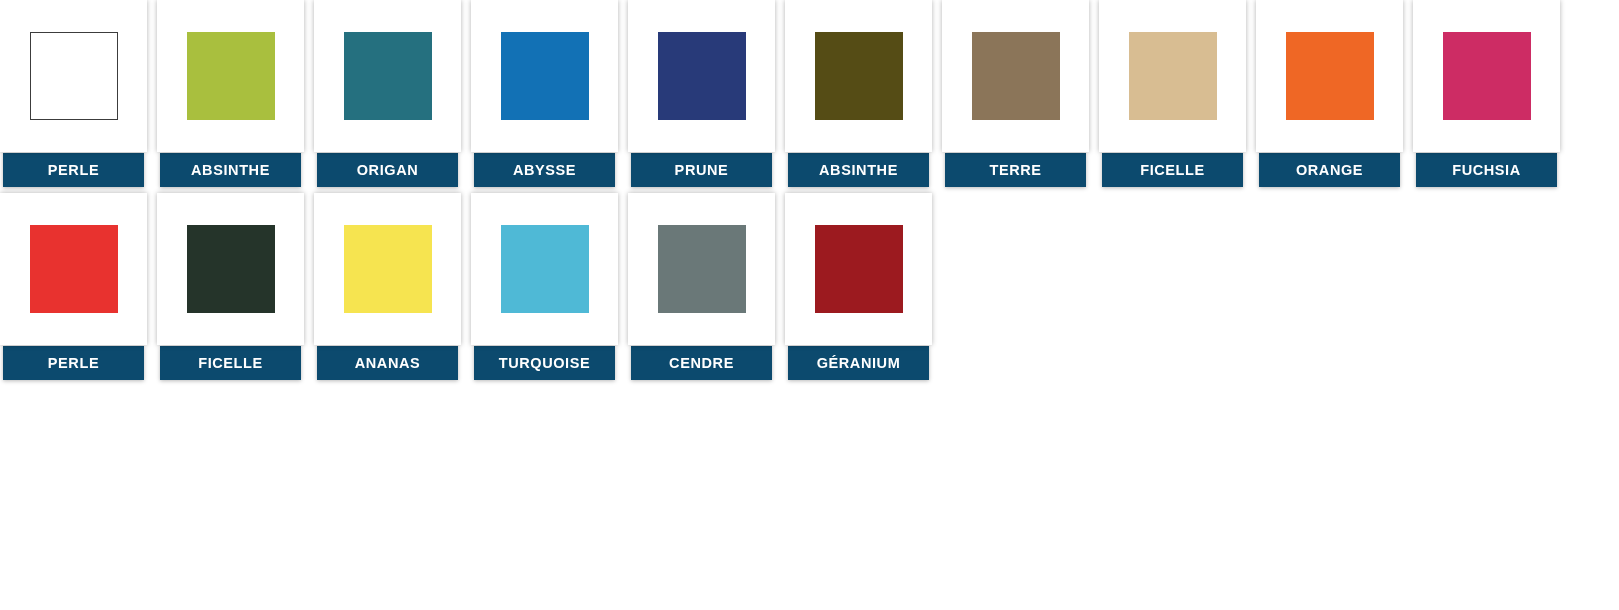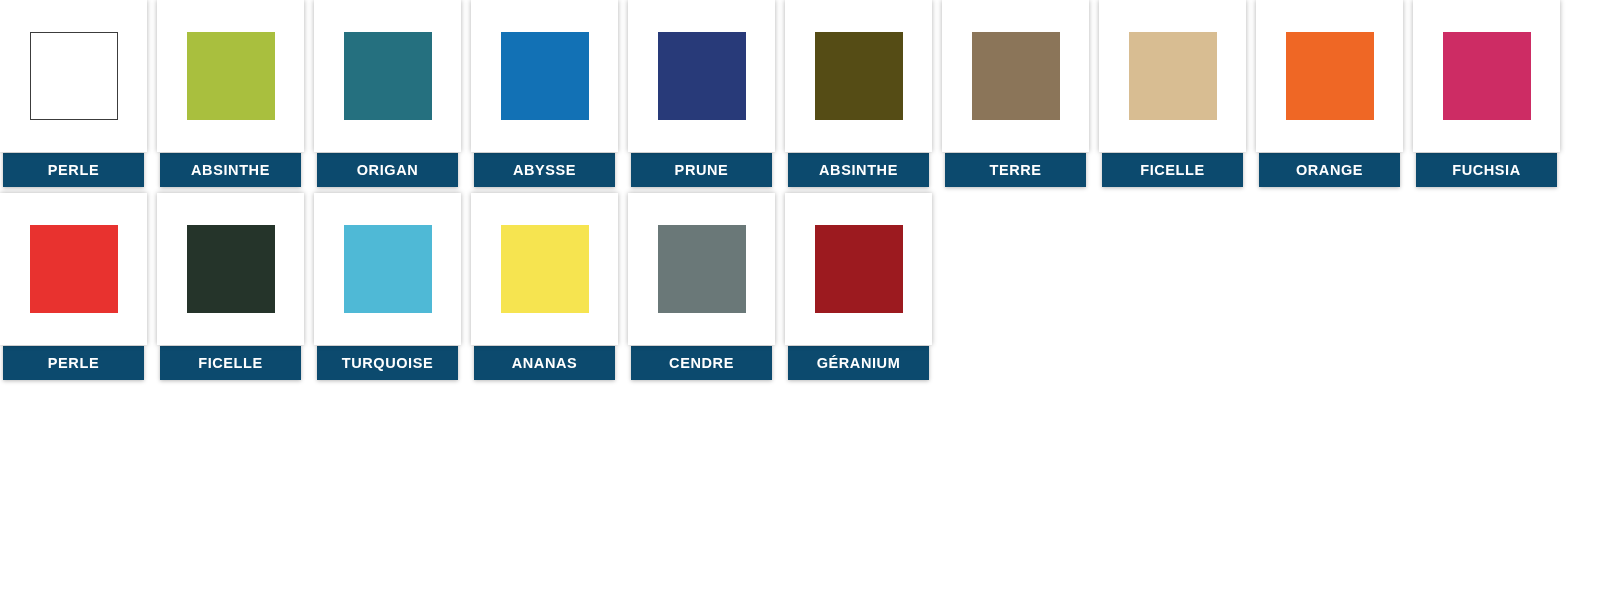--- a/index.html
+++ b/index.html
@@ -146,29 +146,29 @@
       <div class="card-label">PERLE</div>
     </div>
     <div class="swatch-card">
       <div class="card-face">
         <span class="color-chip" title="CHOCOLAT" style="background: rgb(37, 52, 42);"></span>
       </div>
       <div class="card-label">FICELLE</div>
     </div>
     <div class="swatch-card">
       <div class="card-face">
+        <span class="color-chip" title="ANANAS" style="background: rgb(246, 228, 80);"></span>
+      </div>
+      <div class="card-label">ANANAS</div>
+    </div>
+    <div class="swatch-card">
+      <div class="card-face">
         <span class="color-chip" title="TURQUOISE" style="background: rgb(79, 185, 214);"></span>
       </div>
       <div class="card-label">TURQUOISE</div>
-    </div>
-    <div class="swatch-card">
-      <div class="card-face">
-        <span class="color-chip" title="ANANAS" style="background: rgb(246, 228, 80);"></span>
-      </div>
-      <div class="card-label">ANANAS</div>
     </div>
     <div class="swatch-card">
       <div class="card-face">
         <span class="color-chip" title="CENDRE" style="background: rgb(106, 120, 120);"></span>
       </div>
       <div class="card-label">CENDRE</div>
     </div>
     <div class="swatch-card">
       <div class="card-face">
         <span class="color-chip" title="GÉRANIUM" style="background: rgb(156, 26, 31);"></span>

